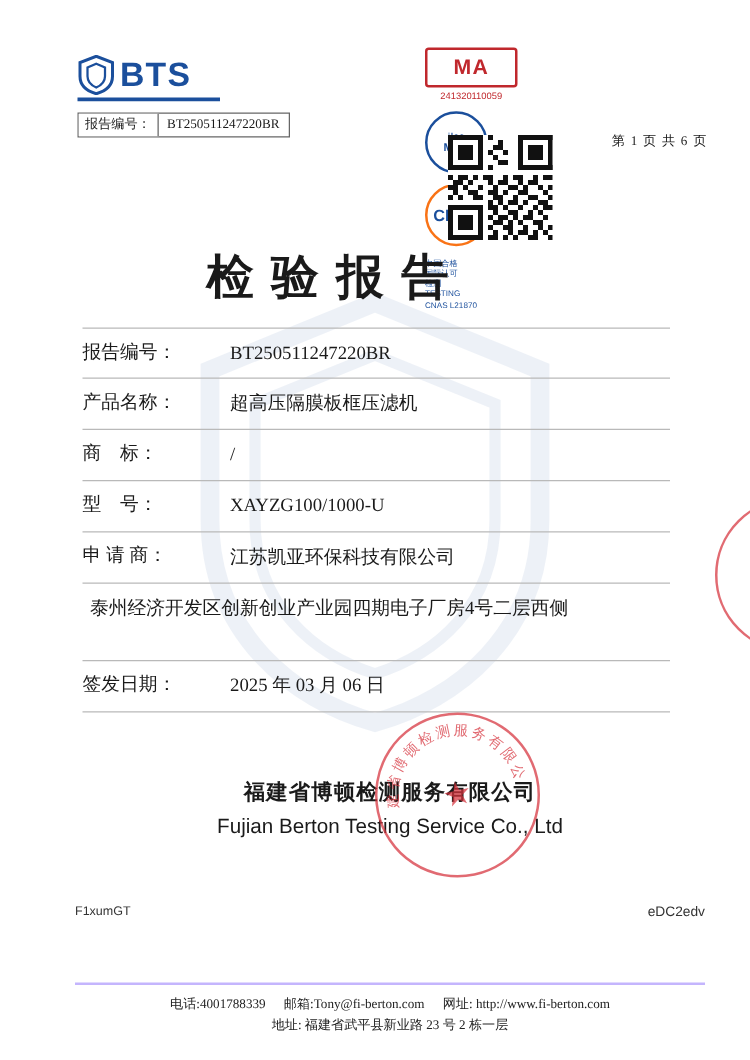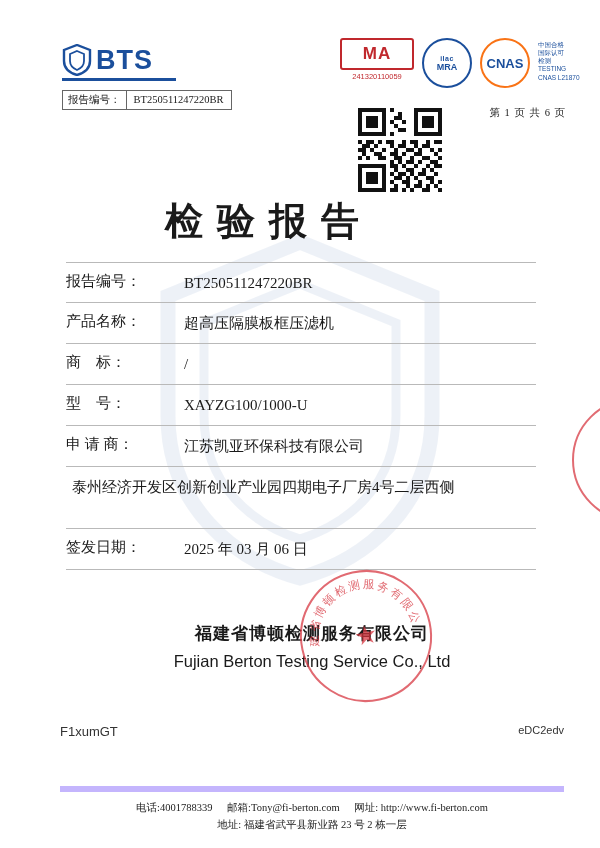--- a/index.html
+++ b/index.html
@@ -99,20 +99,21 @@
   }
 
   
   .cert-marks {
     position: absolute;
     left: 340px;
     top: 0px;
     display: flex;
     align-items: flex-start;
     gap: 8px;
+    flex-direction: column;
   }
   .cma-mark {
     position: relative;
     width: 74px;
     text-align: center;
   }
   .cma-box {
     border: 2px solid #c0282d;
     border-radius: 3px;
     height: 28px;
@@ -292,42 +293,42 @@
     top: 398px;
     width: 120px;
     height: 120px;
   }
 
   
   .code-left {
     position: absolute;
     left: 60px;
     top: 724px;
-    font-size: 13px;
+    font-size: 10px;
     font-family: "Liberation Sans", sans-serif;
     color: #333;
     z-index: 3;
   }
   .code-right {
     position: absolute;
     right: 36px;
     top: 724px;
     font-size: 11px;
     font-family: "Liberation Sans", sans-serif;
     color: #333;
     z-index: 3;
   }
 
   
   .footer {
     position: absolute;
     left: 60px;
     right: 36px;
     top: 786px;
-    border-top: 6px solid #c4b5fd;
+    border-top: 2px solid #c4b5fd;
     padding-top: 8px;
     text-align: center;
     font-size: 10.5px;
     line-height: 1.6;
     color: #222;
     z-index: 3;
   }
   .footer-line span { margin: 0 6px; }
 </style>
 </head>

